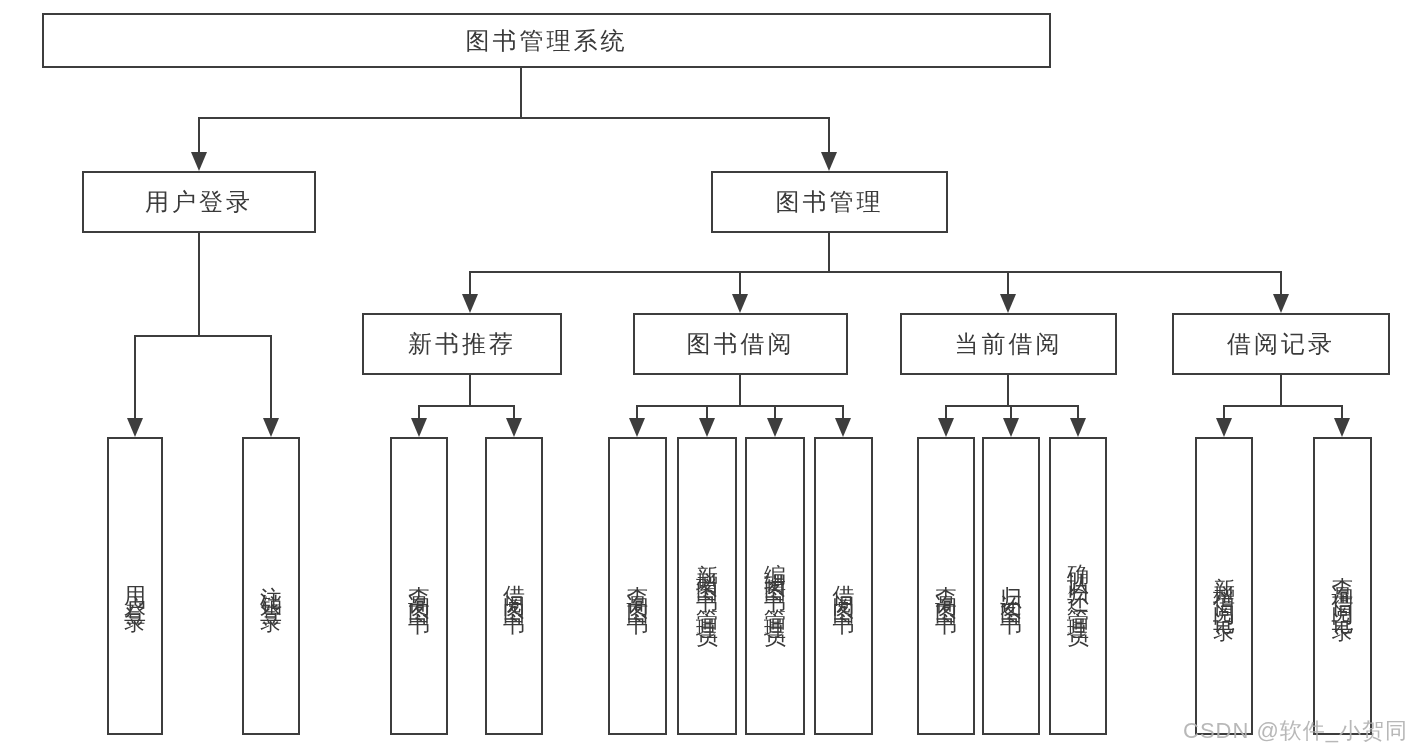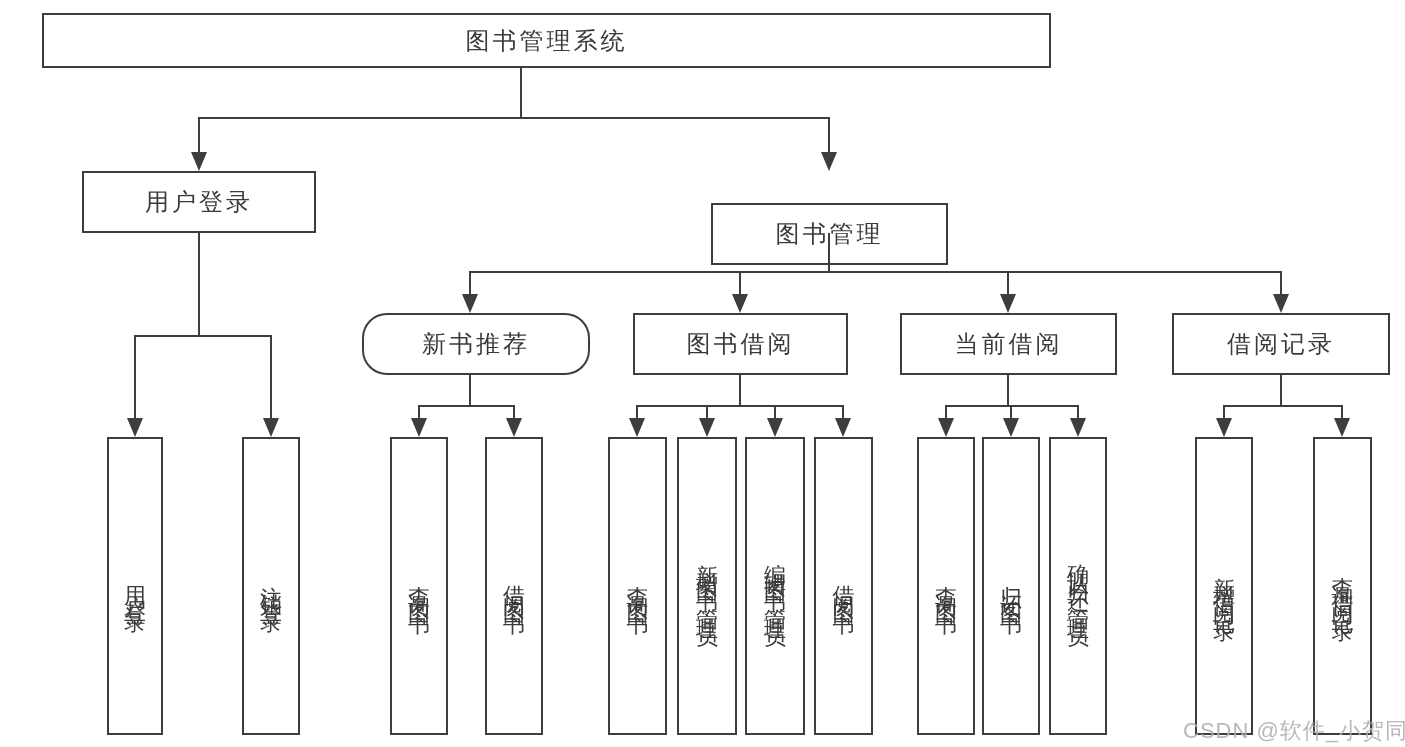--- a/index.html
+++ b/index.html
@@ -64,41 +64,41 @@
   <div class="node" style="left:13px;top:13px;width:1009px;height:55px;margin-left:29px;">图书管理系统</div>
 
   <div class="vline" style="left:520px;top:68px;height:50px;"></div>
   <div class="hline" style="left:198px;top:117px;width:632px;"></div>
   <div class="vline" style="left:198px;top:117px;height:36px;"></div>
   <div class="arrow" style="left:191px;top:152px;"></div>
   <div class="vline" style="left:828px;top:117px;height:36px;"></div>
   <div class="arrow" style="left:821px;top:152px;"></div>
 
   <div class="node" style="left:82px;top:171px;width:234px;height:62px;">用户登录</div>
-  <div class="node" style="left:711px;top:171px;width:237px;height:62px;margin-top:32px;">图书管理</div>
+  <div class="node" style="left:711px;top:171px;width:237px;height:62px;">图书管理</div>
 
   <div class="vline" style="left:198px;top:233px;height:103px;"></div>
   <div class="hline" style="left:134px;top:335px;width:138px;"></div>
   <div class="vline" style="left:134px;top:335px;height:84px;"></div>
   <div class="arrow" style="left:127px;top:418px;"></div>
   <div class="vline" style="left:270px;top:335px;height:84px;"></div>
   <div class="arrow" style="left:263px;top:418px;"></div>
 
   <div class="vline" style="left:828px;top:233px;height:40px;"></div>
   <div class="hline" style="left:469px;top:271px;width:813px;"></div>
   <div class="vline" style="left:469px;top:271px;height:24px;"></div>
   <div class="arrow" style="left:462px;top:294px;"></div>
   <div class="vline" style="left:739px;top:271px;height:24px;"></div>
   <div class="arrow" style="left:732px;top:294px;"></div>
   <div class="vline" style="left:1007px;top:271px;height:24px;"></div>
   <div class="arrow" style="left:1000px;top:294px;"></div>
   <div class="vline" style="left:1280px;top:271px;height:24px;"></div>
   <div class="arrow" style="left:1273px;top:294px;"></div>
 
-  <div class="node" style="left:362px;top:313px;width:228px;height:62px;border-radius:25px;">新书推荐</div>
+  <div class="node" style="left:362px;top:313px;width:200px;height:62px;">新书推荐</div>
   <div class="node" style="left:900px;top:313px;width:217px;height:62px;">当前借阅</div>
   <div class="node" style="left:633px;top:313px;width:215px;height:62px;">图书借阅</div>
   <div class="node" style="left:1172px;top:313px;width:218px;height:62px;">借阅记录</div>
 
   <div class="vline" style="left:469px;top:375px;height:31px;"></div>
   <div class="hline" style="left:418px;top:405px;width:97px;"></div>
   <div class="vline" style="left:418px;top:405px;height:14px;"></div>
   <div class="arrow" style="left:411px;top:418px;"></div>
   <div class="vline" style="left:513px;top:405px;height:14px;"></div>
   <div class="arrow" style="left:506px;top:418px;"></div>

